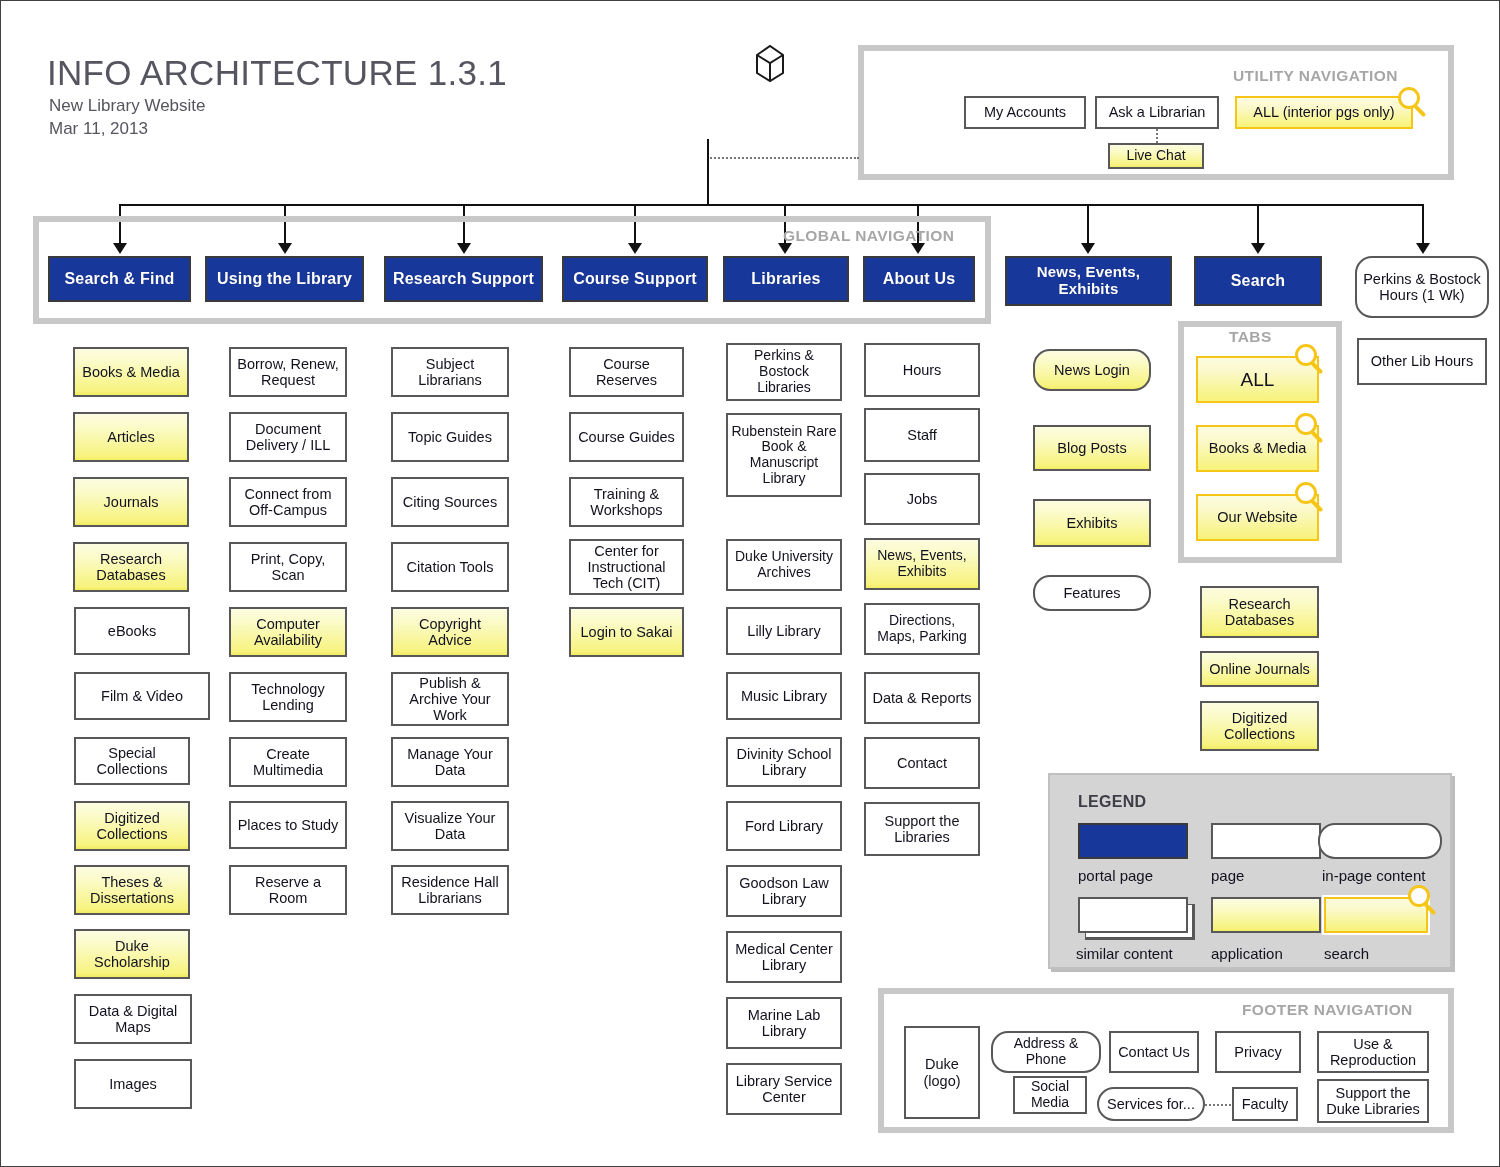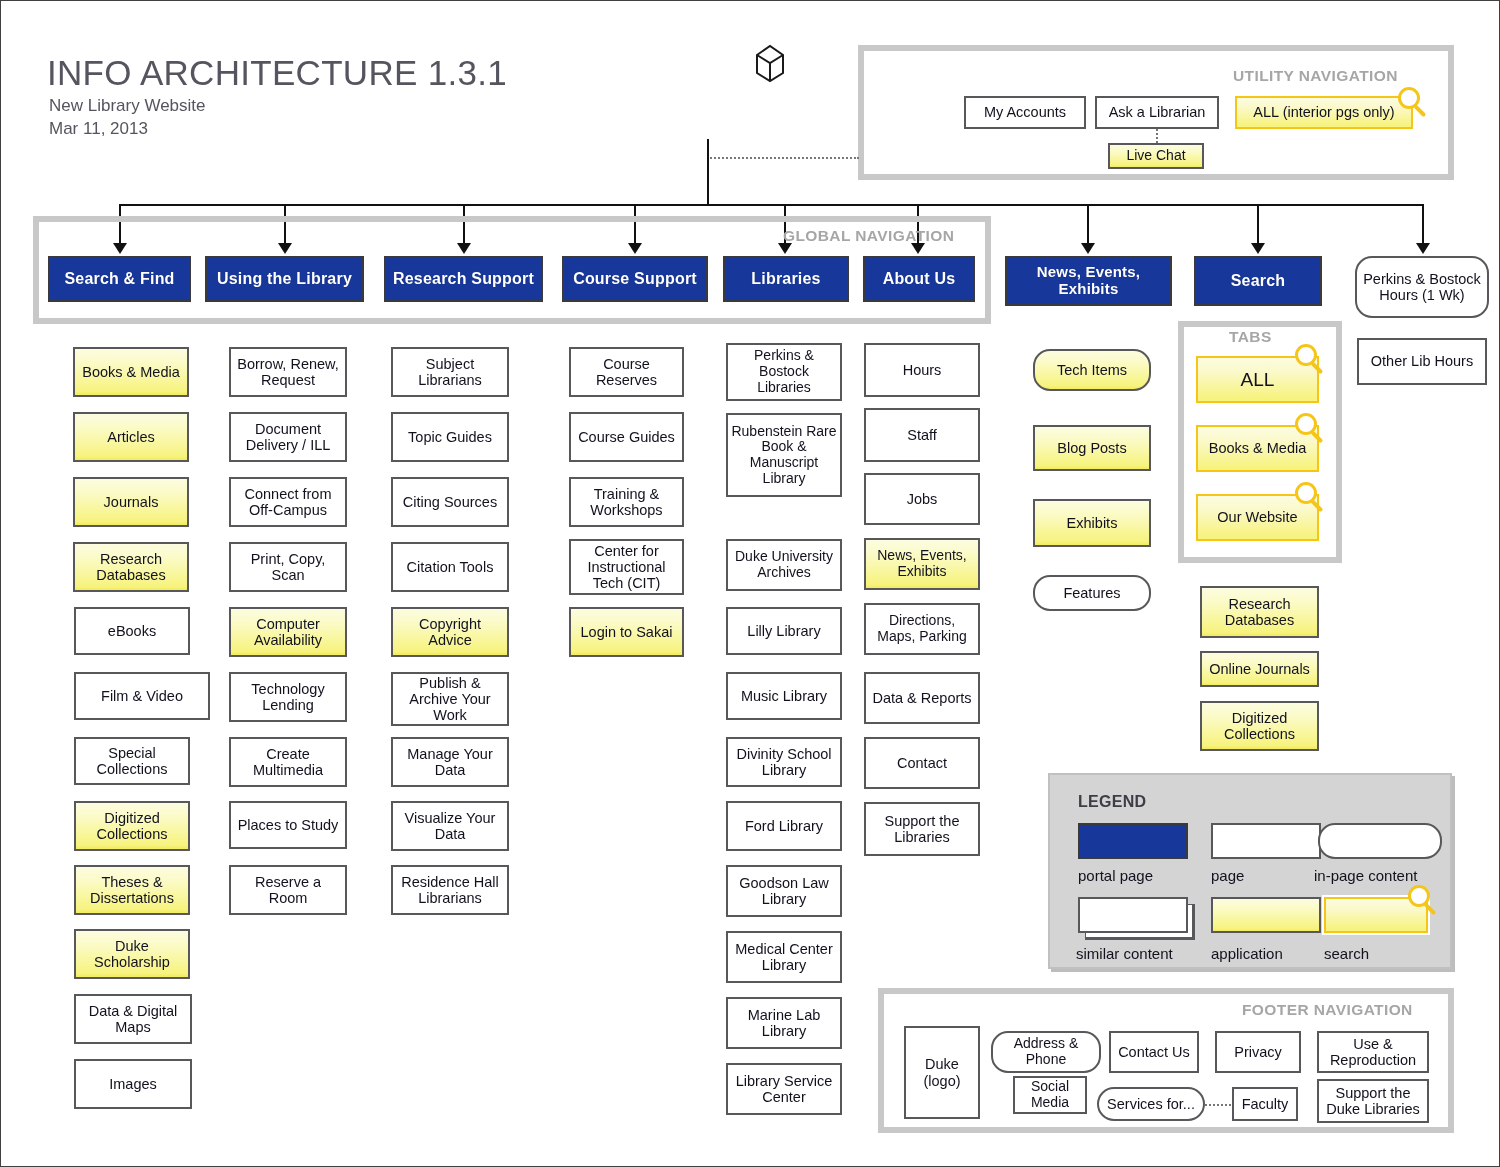--- a/index.html
+++ b/index.html
@@ -330,21 +330,21 @@
       <span>Data &amp; Reports</span>
     </div>
   <div class="node page" style="left:863px;top:736px;width:116px;height:52px;">
       <span>Contact</span>
     </div>
   <div class="node page" style="left:863px;top:801px;width:116px;height:54px;">
       <span>Support the Libraries</span>
     </div>
 
   <div class="node inpage app stack" style="left:1032px;top:348px;width:118px;height:42px;">
-      <span>Tech Items</span>
+      <span>News Login</span>
     </div>
   <div class="node app stack" style="left:1032px;top:424px;width:118px;height:46px;">
       <span>Blog Posts</span>
     </div>
   <div class="node app" style="left:1032px;top:498px;width:118px;height:48px;">
       <span>Exhibits</span>
     </div>
   <div class="node inpage stack" style="left:1032px;top:574px;width:118px;height:36px;">
       <span>Features</span>
     </div>
@@ -389,21 +389,21 @@
   <div id="legend">
     <div class="lgl">LEGEND</div>
 
     <div class="lg-sw portal" style="left:28px;top:48px;border:2px solid #3a3a3c;"></div>
     <div class="lg-cap" style="left:28px;top:92px;">portal page</div>
 
     <div class="lg-sw page" style="left:161px;top:48px;"></div>
     <div class="lg-cap" style="left:161px;top:92px;">page</div>
 
     <div class="lg-sw inpage" style="left:268px;top:48px;width:124px;"></div>
-    <div class="lg-cap" style="left:264px;top:92px;">in-page content</div>
+    <div class="lg-cap" style="left:272px;top:92px;">in-page content</div>
 
     <div class="lg-sw page" style="left:28px;top:122px;box-shadow:6px 6px 0 -2px #ffffff, 7px 7px 0 0 #58585a;"></div>
     <div class="lg-cap" style="left:26px;top:170px;">similar content</div>
 
     <div class="lg-sw app" style="left:161px;top:122px;"></div>
     <div class="lg-cap" style="left:161px;top:170px;">application</div>
 
     <div class="lg-sw search-box" style="left:274px;top:122px;width:104px;"></div>
     <div class="mag" style="left:358px;top:110px;">
         <div class="lens"></div>

